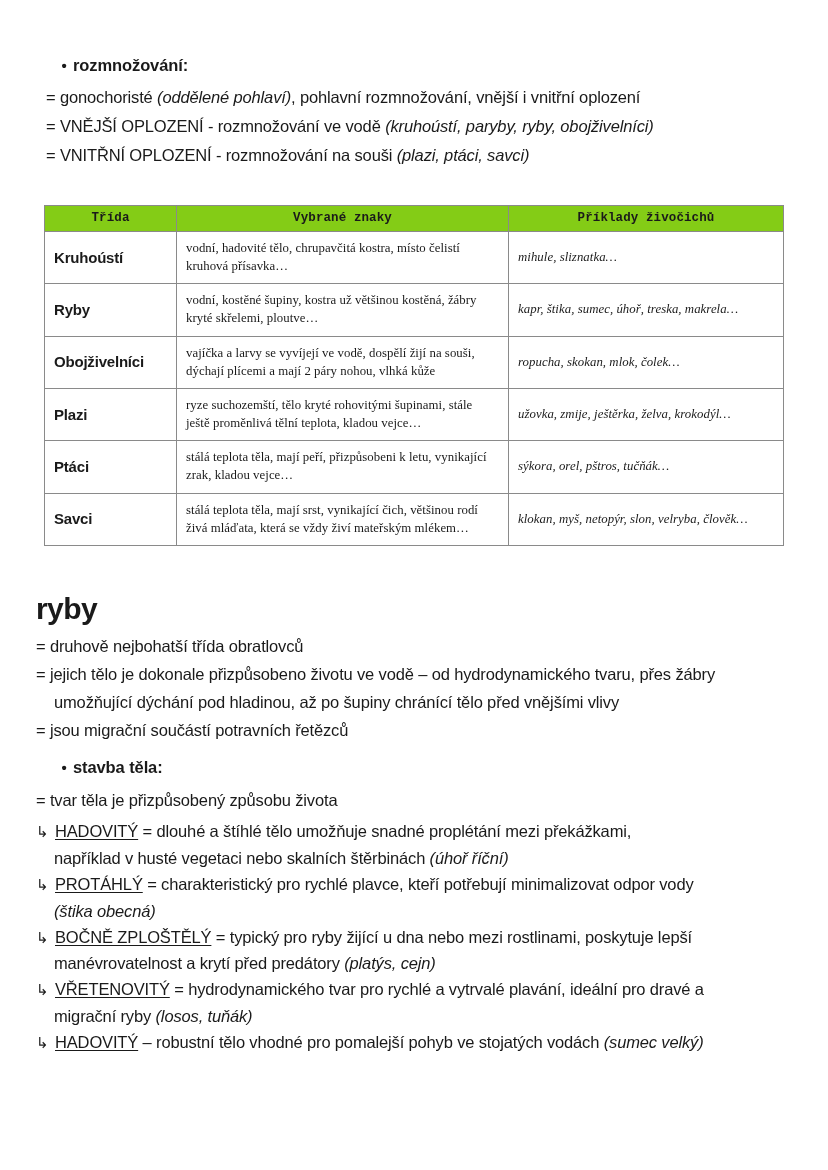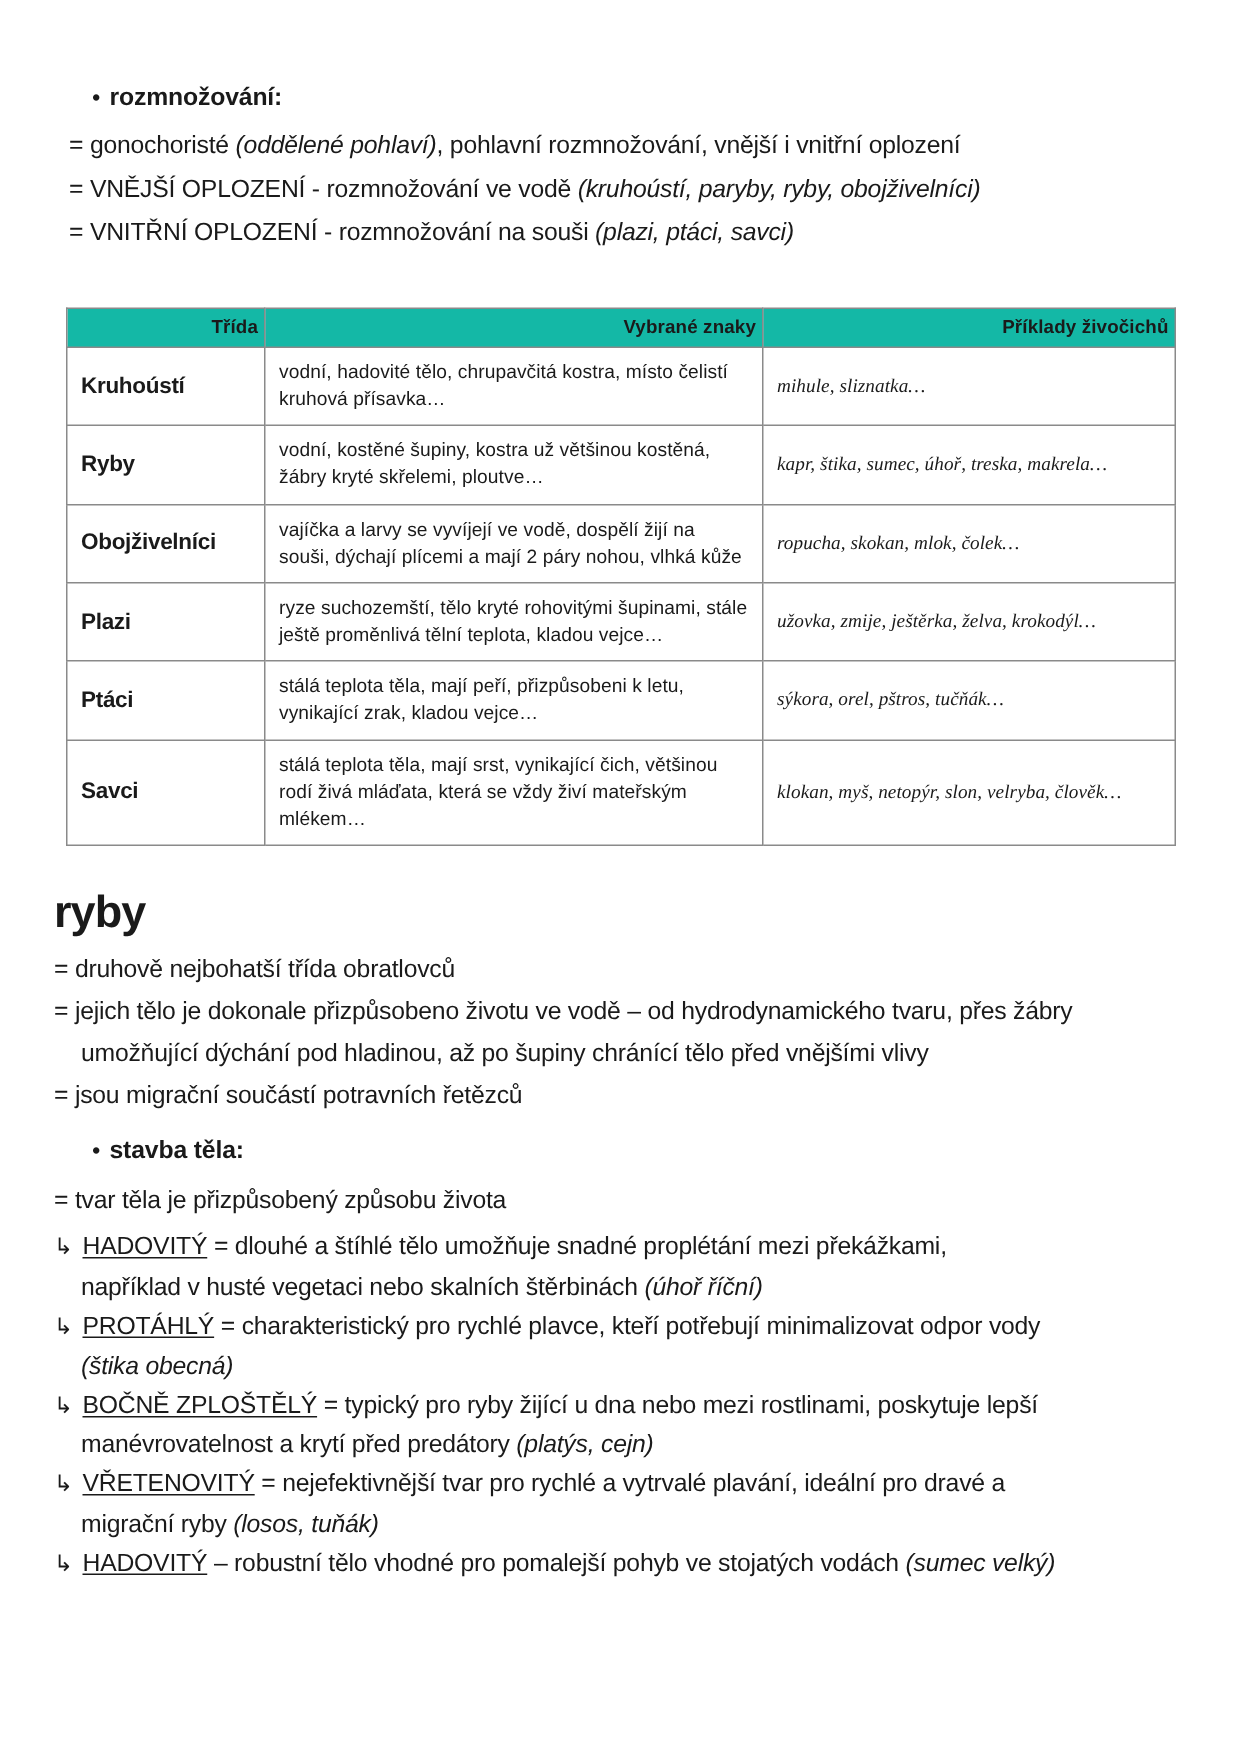--- a/index.html
+++ b/index.html
@@ -76,45 +76,45 @@
     width: 100%;
     table-layout: fixed;
     border: 1px solid #8a8a8a;
     background: #fff;
   }
   table.classes col.c-class { width: 132px; }
   table.classes col.c-signs { width: 332px; }
   table.classes col.c-examples { width: 275px; }
 
   table.classes th {
-    background: #14b8a6;
+    background: #84cc16;
     border: 1px solid #8a8a8a;
-    font-family: Liberation Sans, sans-serif;
+    font-family: Liberation Mono, monospace;
     font-size: 12.5px;
     font-weight: bold;
-    text-align: right;
+    text-align: center;
     padding: 5px 4px 6px 4px;
     color: #1a1a1a;
     letter-spacing: 0.1px;
   }
   table.classes td {
     border: 1px solid #8a8a8a;
     vertical-align: middle;
     padding: 7px 9px 8px 9px;
   }
   td.cls-name {
     font-family: "Liberation Sans", sans-serif;
     font-size: 15px;
     font-weight: bold;
     letter-spacing: -0.2px;
     padding-left: 11px;
     white-space: nowrap;
   }
   td.cls-signs {
-    font-family: Liberation Sans, sans-serif;
+    font-family: Liberation Serif, serif;
     font-size: 12.8px;
     line-height: 1.42;
     letter-spacing: 0.05px;
   }
   td.cls-examples {
     font-family: "Liberation Serif", serif;
     font-size: 12.8px;
     font-style: italic;
     line-height: 1.42;
     letter-spacing: 0.05px;
@@ -262,21 +262,21 @@
         <div>
           <div class="arrow-item">
             <span class="arrow-glyph">↳</span>
             <span class="arrow-text"><u class="term">BOČNĚ ZPLOŠTĚLÝ</u><span> = typický pro ryby žijící u dna nebo mezi rostlinami, poskytuje lepší</span></span>
           </div>
           <div class="cont-line"><span>manévrovatelnost a krytí před predátory </span><em class="it">(platýs, cejn)</em></div>
         </div>
         <div>
           <div class="arrow-item">
             <span class="arrow-glyph">↳</span>
-            <span class="arrow-text"><u class="term">VŘETENOVITÝ</u><span> = nejefektivnější tvar pro rychlé a vytrvalé plavání, ideální pro dravé a</span></span>
+            <span class="arrow-text"><u class="term">VŘETENOVITÝ</u><span> = hydrodynamického tvar pro rychlé a vytrvalé plavání, ideální pro dravé a</span></span>
           </div>
           <div class="cont-line"><span>migrační ryby </span><em class="it">(losos, tuňák)</em></div>
         </div>
         <div>
           <div class="arrow-item">
             <span class="arrow-glyph">↳</span>
             <span class="arrow-text"><u class="term">HADOVITÝ</u><span> – robustní tělo vhodné pro pomalejší pohyb ve stojatých vodách </span><em class="it">(sumec velký)</em></span>
           </div>
         </div>
       </div>

